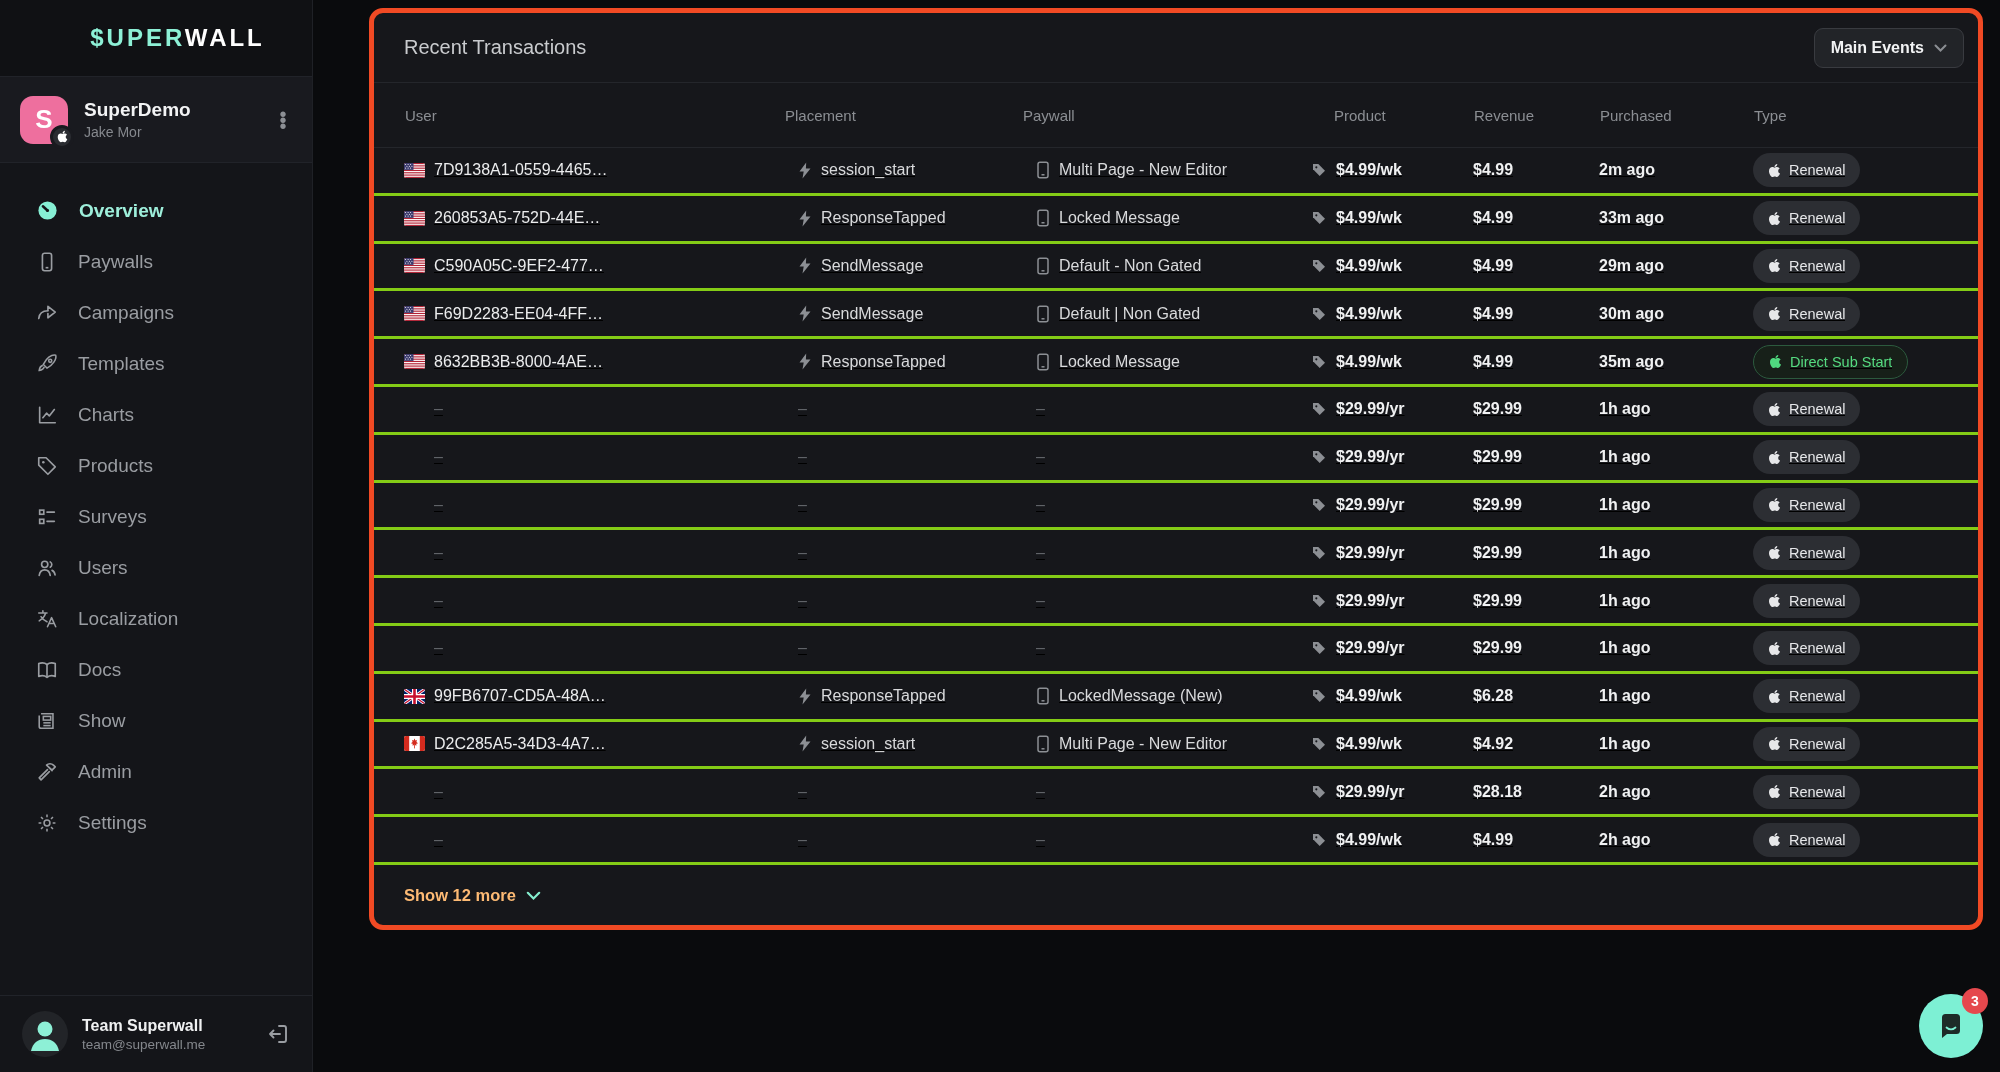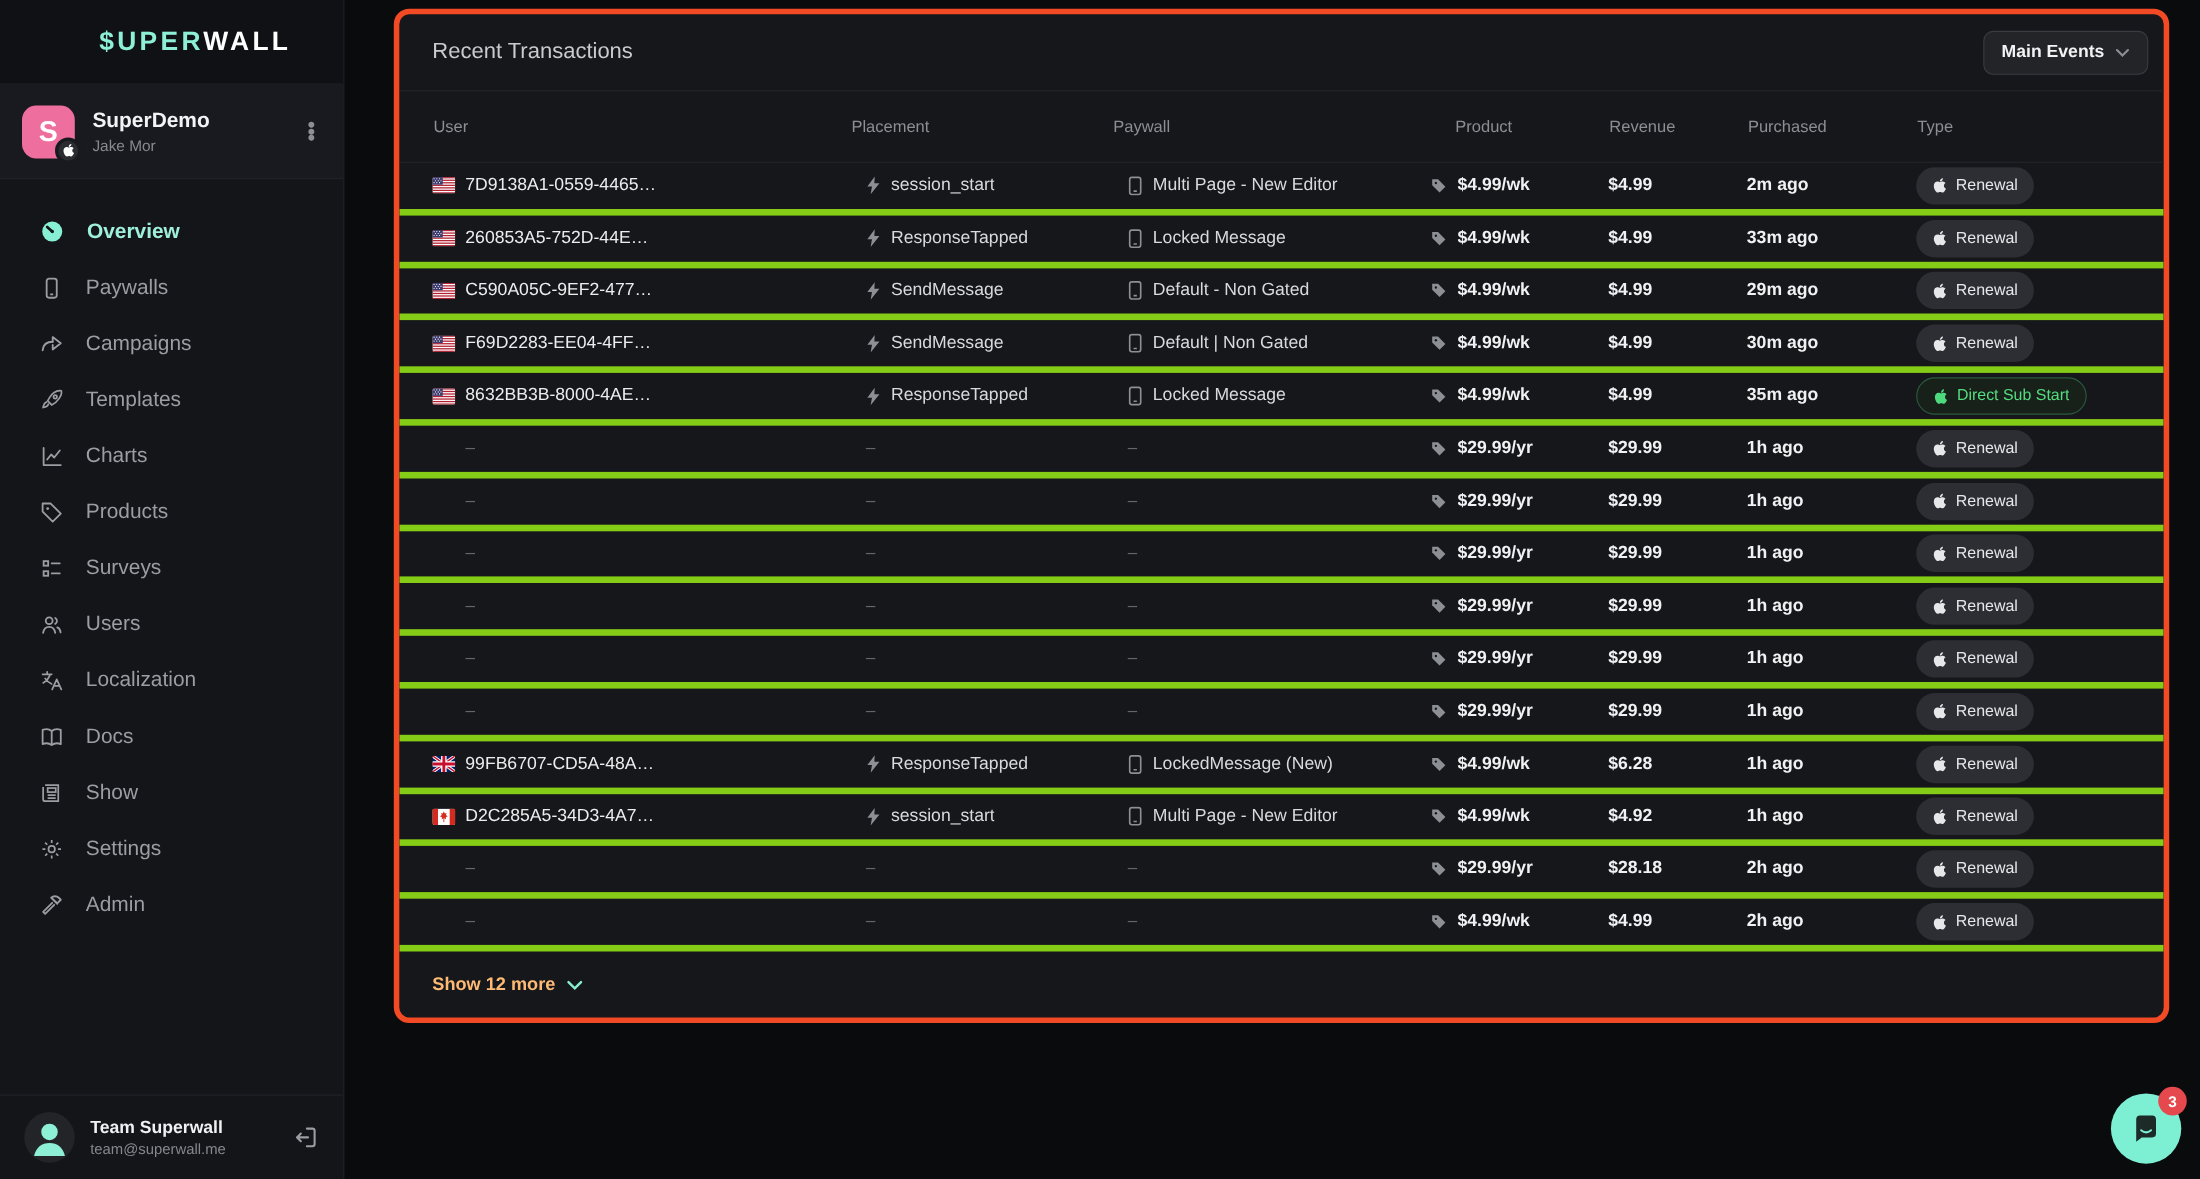--- a/index.html
+++ b/index.html
@@ -37,36 +37,36 @@
     gap:14px; padding:0 22px; cursor:pointer; }
   .avatar { width:46px; height:46px; border-radius:50%; background:#222428;
     display:flex; align-items:center; justify-content:center; overflow:hidden; flex:0 0 auto; }
   .team-meta { flex:1; min-width:0; }
   .team-name { color:#f0f1f2; font-size:16px; font-weight:bold; }
   .team-email { color:#84878c; font-size:13.5px; margin-top:2px; }
   .logout-btn { color:#9a9da2; cursor:pointer; display:flex; }
 
   
   .main { position:absolute; left:313px; top:0; right:0; bottom:0; }
-  .panel { position:absolute; left:45px; top:8px; width:1614px; height:922px;
+  .panel { position:absolute; left:56px; top:8px; width:1614px; height:922px;
     border:5px solid #f14a24; border-radius:14px; background:#16171b; overflow:hidden; }
   .panel-head { height:69px; display:flex; align-items:center; padding:0 14px 0 30px; }
   .panel-title { color:#c9cbce; font-size:20px; }
   .filter-btn { margin-left:auto; height:40px; padding:0 16px; background:#222428;
     border:1px solid #393b40; border-radius:9px; display:flex; align-items:center; gap:10px;
     color:#f2f3f4; font-size:16px; font-weight:bold; cursor:pointer; }
   .filter-btn svg { margin-top:2px; }
 
   .grid { display:grid; grid-template-columns:358px 238px 311px 162px 126px 154px 1fr;
     align-items:center; padding:0 30px; }
   .thead { height:66px; border-top:1px solid #24262b; border-bottom:1px solid #24262b;
     color:#8b8e93; font-size:15px;padding-left:31px; }
   .thead .pad { padding-left:22px; }
 
-  .trow { height:47.8px; border-bottom:6px solid #84cc16; cursor:pointer; }
+  .trow { height:47.8px; border-bottom:3px solid #84cc16; cursor:pointer;text-decoration:underline; }
   .cell { display:flex; align-items:center; gap:9px; min-width:0; white-space:nowrap; }
   .cell .txt { overflow:hidden; text-overflow:ellipsis; }
   .c-user { color:#ecedee; font-size:16px; }
   .c-place,.c-pay { color:#d9dadc; font-size:16px;margin-left:36px; }
   .c-place svg,.c-pay svg,.c-prod svg { flex:0 0 auto; }
   .c-prod { color:#f0f1f2; font-size:16px; font-weight:bold; }
   .c-rev,.c-pur { color:#f0f1f2; font-size:16px; font-weight:bold; }
   .cell.dash { color:#63666b; }
   .flag { width:21px; height:15px; flex:0 0 auto; display:flex; border-radius:2px; overflow:hidden; }
 
@@ -197,32 +197,32 @@
       <div class="nav-item">
         <svg width="22" height="22" viewBox="0 0 24 24" fill="none" stroke="#9a9da2" stroke-width="1.7">
             <path d="M5.5 4h13v16h-13a2 2 0 0 1-2-2V6"></path>
             <rect x="8" y="7" width="8" height="4"></rect>
             <line x1="8" y1="14" x2="16" y2="14"></line>
             <line x1="8" y1="17" x2="16" y2="17"></line>
           </svg>
         <span>Show</span>
       </div>
       <div class="nav-item">
+        <svg width="22" height="22" viewBox="0 0 24 24" fill="none" stroke="#9a9da2" stroke-width="1.8" stroke-linecap="round" stroke-linejoin="round">
+            <path d="M13.5 6.5l4 4M11.5 4.5c2-2 5.5-2 7.5 0l2 2-3.5 3.5-6-5.5z"></path>
+            <path d="M12.5 9.5L3.5 18.5l2 2 9-9"></path>
+          </svg>
+        <span>Admin</span>
+      </div>
+      <div class="nav-item">
         <svg width="22" height="22" viewBox="0 0 24 24" fill="none" stroke="#9a9da2" stroke-width="1.7">
             <circle cx="12" cy="12" r="3.2"></circle>
             <path d="M12 2.8v3M12 18.2v3M2.8 12h3M18.2 12h3M5.5 5.5l2.1 2.1M16.4 16.4l2.1 2.1M18.5 5.5l-2.1 2.1M7.6 16.4l-2.1 2.1"></path>
           </svg>
         <span>Settings</span>
-      </div>
-      <div class="nav-item">
-        <svg width="22" height="22" viewBox="0 0 24 24" fill="none" stroke="#9a9da2" stroke-width="1.8" stroke-linecap="round" stroke-linejoin="round">
-            <path d="M13.5 6.5l4 4M11.5 4.5c2-2 5.5-2 7.5 0l2 2-3.5 3.5-6-5.5z"></path>
-            <path d="M12.5 9.5L3.5 18.5l2 2 9-9"></path>
-          </svg>
-        <span>Admin</span>
       </div>
     </div>
 
     <div class="team">
       <div class="avatar">
         <svg width="46" height="46" viewBox="0 0 46 46">
             <circle cx="23" cy="18" r="7.5" fill="#8df0d6"></circle>
             <path d="M9 40c1.5-8 7-12 14-12s12.5 4 14 12z" fill="#8df0d6"></path>
           </svg>
       </div>

